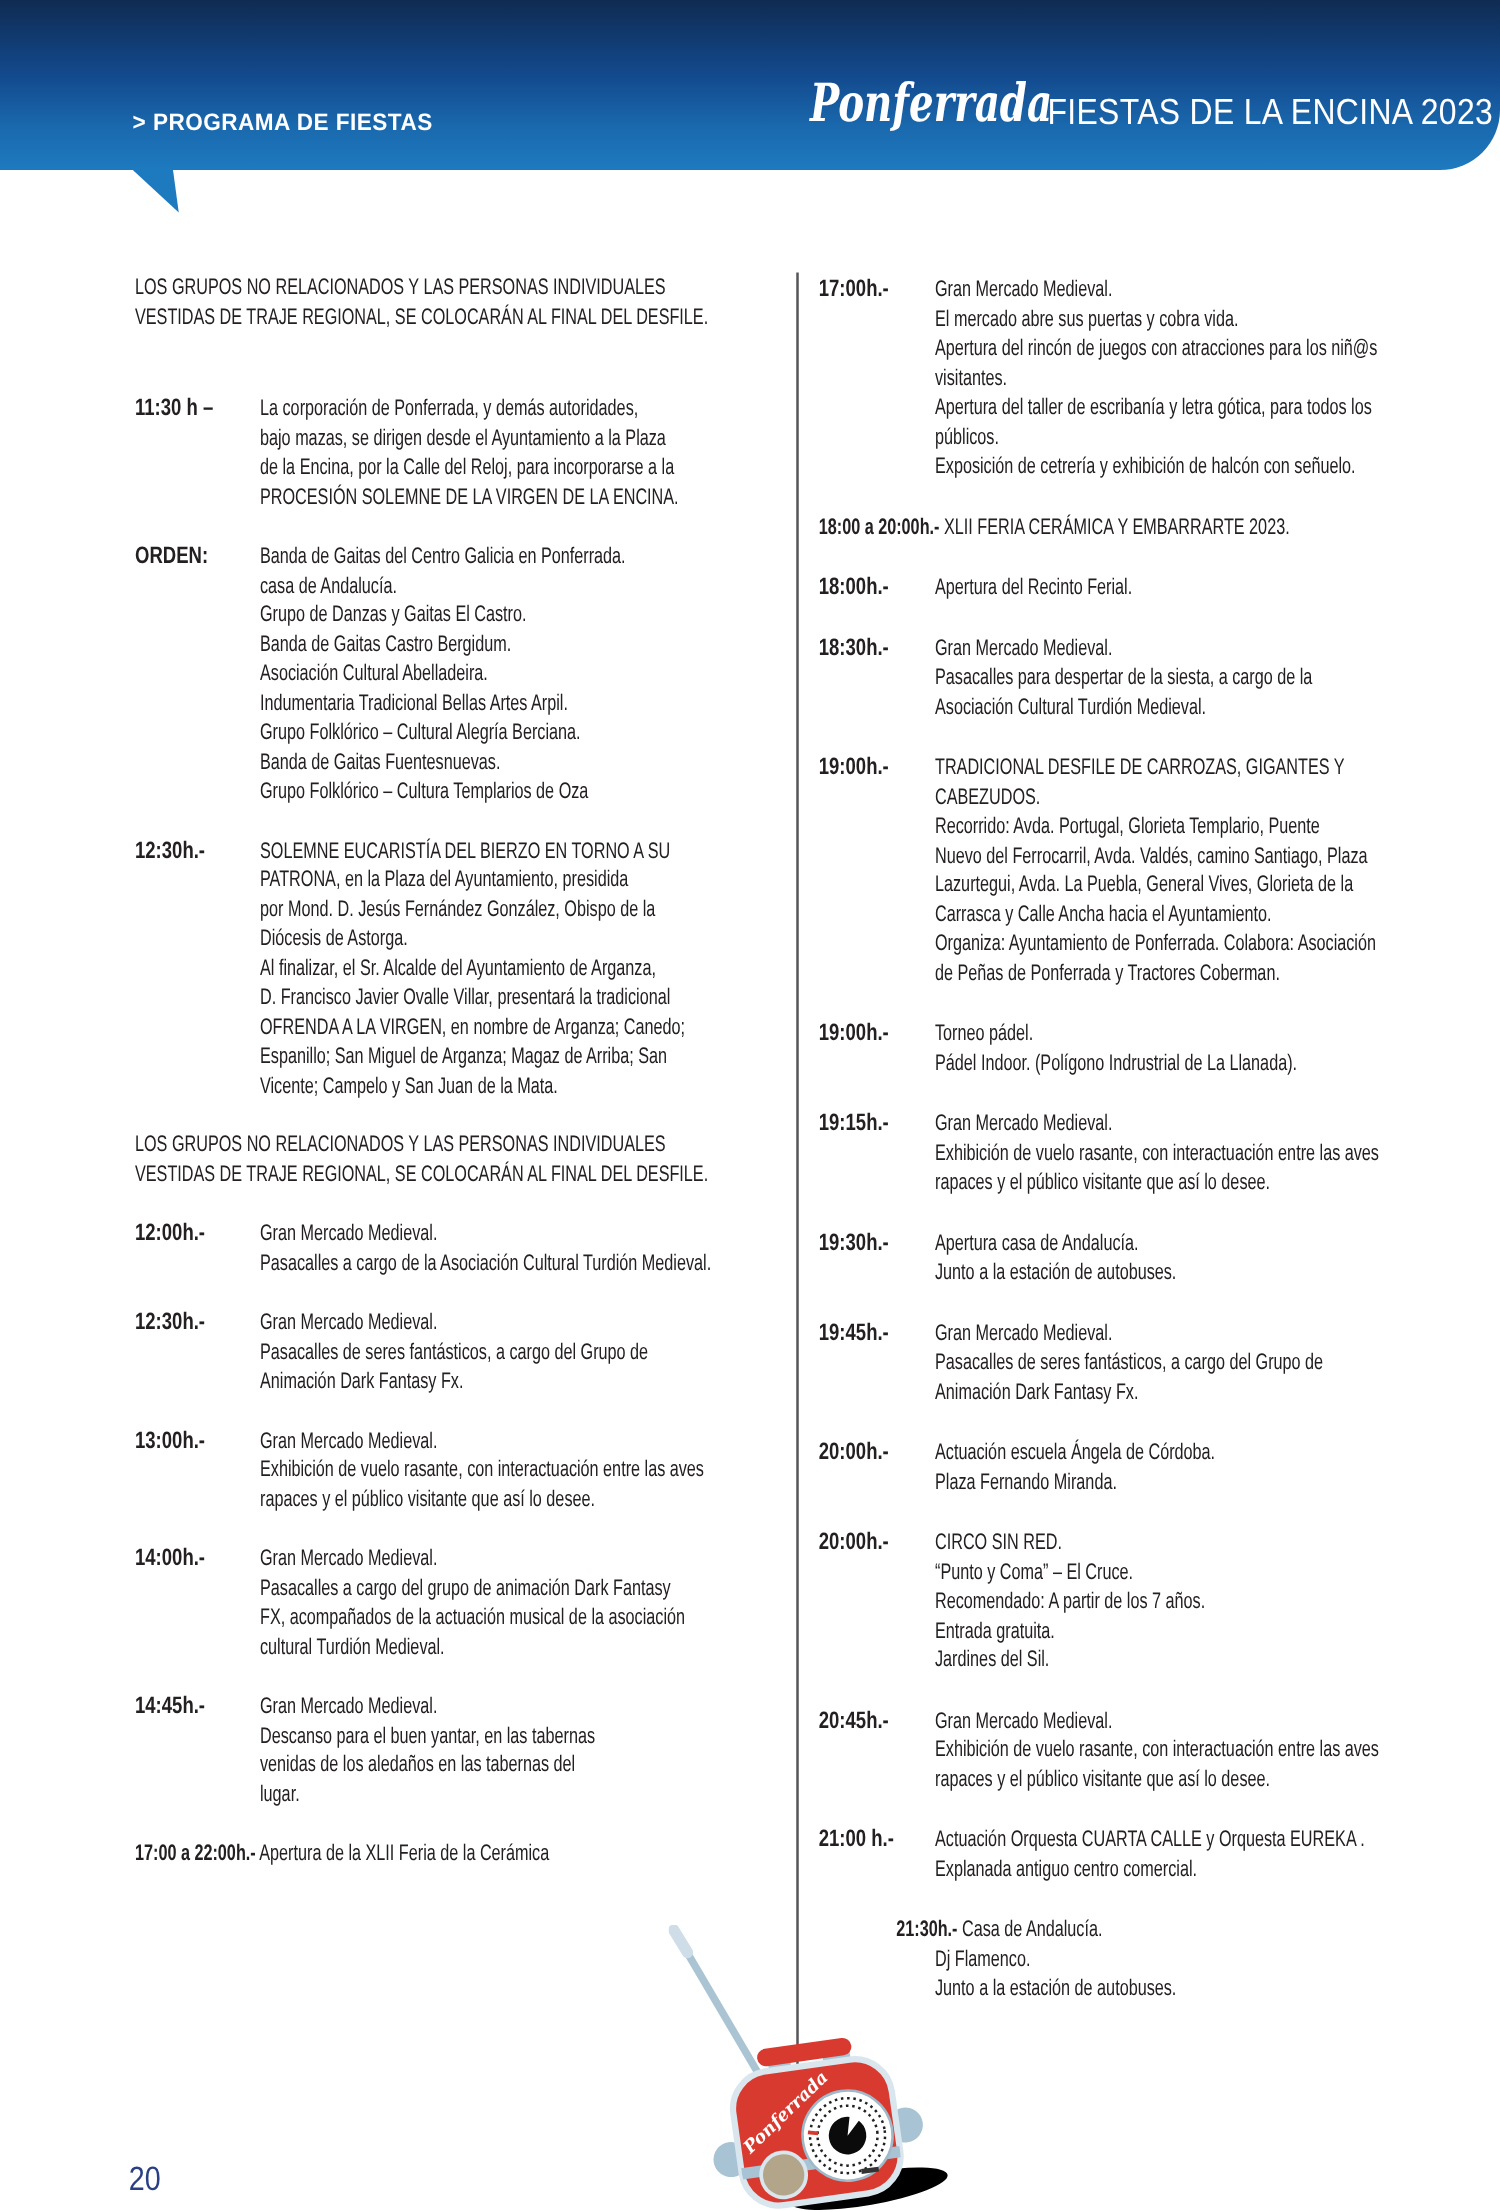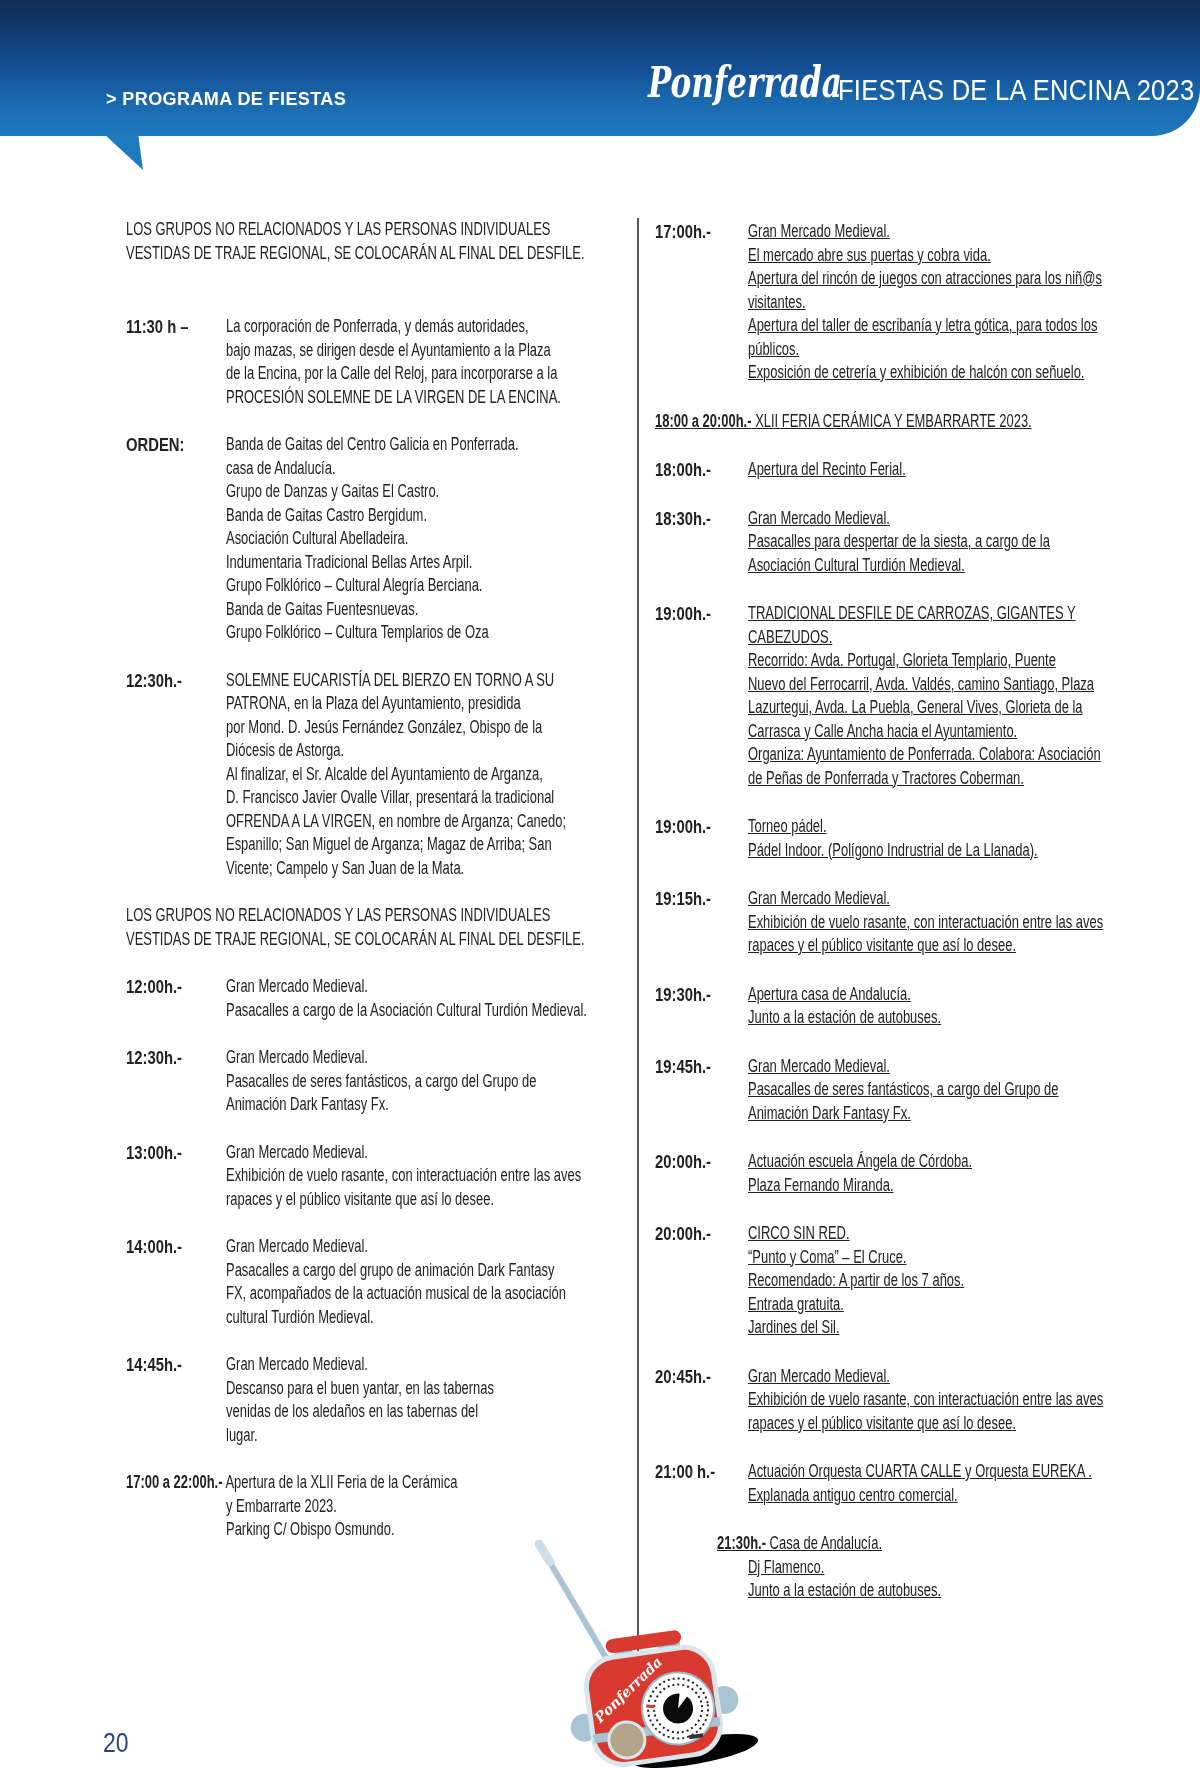--- a/index.html
+++ b/index.html
@@ -25,24 +25,24 @@
   }
   .logo-sep{
     position:absolute;left:810px;top:66px;color:#ffffff;font-size:30px;font-weight:300;
   }
   .band-title{
     position:absolute;left:838px;top:74px;color:#ffffff;font-size:29px;font-weight:400;
     transform:scaleX(.88);transform-origin:0 0;white-space:nowrap;letter-spacing:.3px;
   }
   
   .col{position:absolute;}
-  .col-left{left:108px;top:218px;width:535px;margin-left:18px;}
+  .col-left{left:108px;top:218px;width:535px;}
   .col-right{left:655px;top:220px;width:500px;}
   .block{position:relative;margin-bottom:24px;}
-  .col-right .block{margin-bottom:25px;text-decoration:underline;}
+  .col-right .block{margin-bottom:25px;}
   .col-left .block.first-notice{margin-bottom:50px;}
   .line{
     font-size:18px;line-height:23.5px;white-space:nowrap;
     transform:scaleX(.72);transform-origin:0 0;
   }
   .line b{font-weight:700;}
   .time{
     position:absolute;left:0;top:0;font-weight:700;font-size:19px;line-height:23.5px;
     transform:scaleX(.78);transform-origin:0 0;white-space:nowrap;
   }
@@ -157,24 +157,20 @@
       <div class="time">14:45h.-</div>
       <div class="desc">
         <div class="line">Gran Mercado Medieval.</div>
         <div class="line">Descanso para el buen yantar, en las tabernas</div>
         <div class="line">venidas de los aledaños en las tabernas del</div>
         <div class="line">lugar.</div>
       </div>
     </div>
     <div class="block inline">
       <div class="line first"><b>17:00 a 22:00h.-</b> Apertura de la XLII Feria de la Cerámica</div>
-      <div class="desc">
-        <div class="line">y Embarrarte 2023.</div>
-        <div class="line">Parking C/ Obispo Osmundo.</div>
-      </div>
     </div>
   </div>
 <div class="col col-right" id="col-right">
     <div class="block event">
       <div class="time">17:00h.-</div>
       <div class="desc">
         <div class="line">Gran Mercado Medieval.</div>
         <div class="line">El mercado abre sus puertas y cobra vida.</div>
         <div class="line">Apertura del rincón de juegos con atracciones para los niñ@s</div>
         <div class="line">visitantes.</div>

